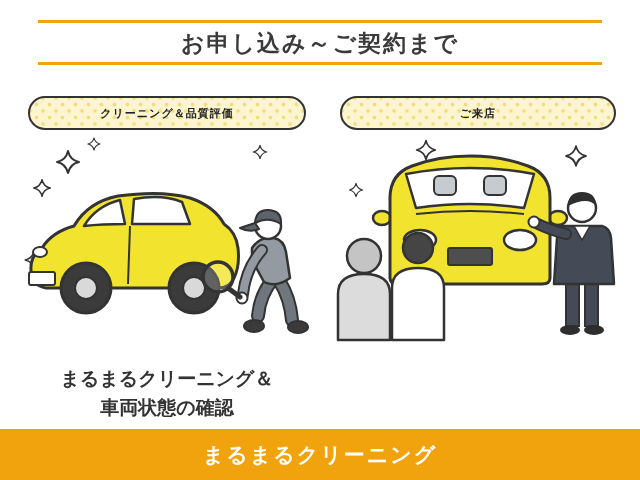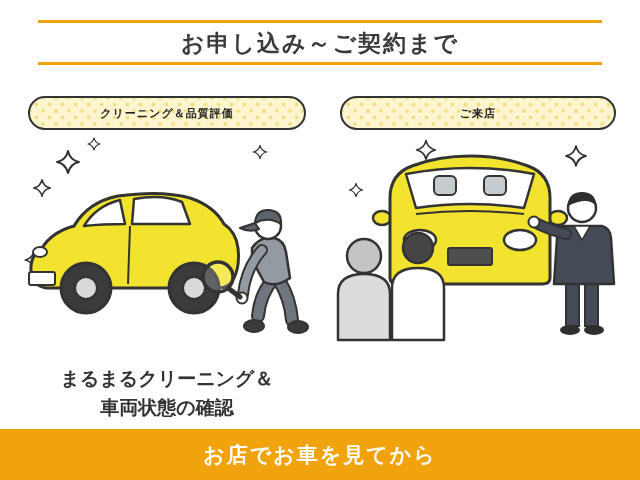--- a/index.html
+++ b/index.html
@@ -144,16 +144,16 @@
 
   <div class="caption left">
     <span>まるまるクリーニング＆</span><br>
     <span>車両状態の確認</span>
   </div>
   <div class="caption right">
     <br>
   </div>
 
   <div class="footer">
-    <span>お店でお車を見てから</span>
+    <span>まるまるクリーニング</span>
   </div>
 
 </div>
 
 </body></html>

